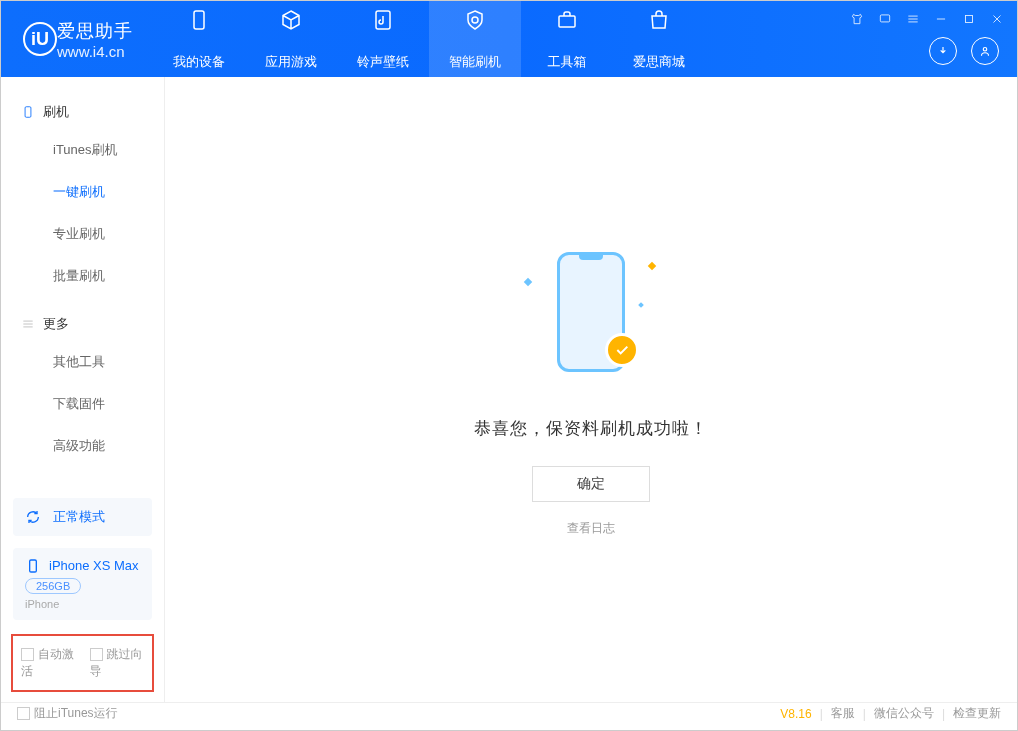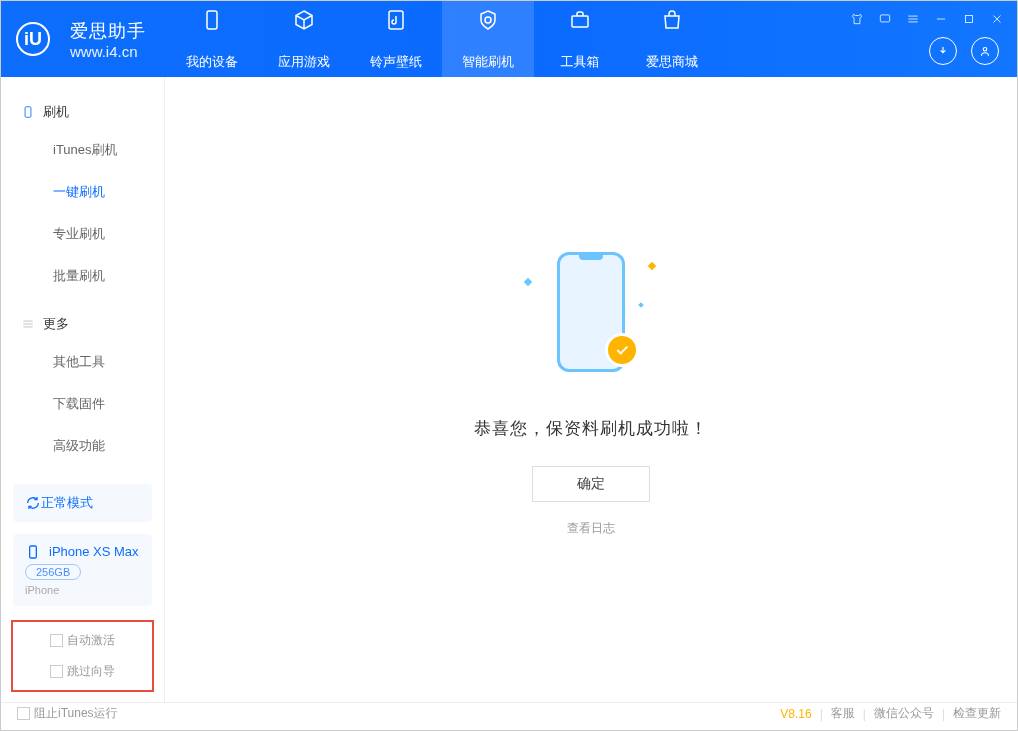--- a/index.html
+++ b/index.html
@@ -1,19 +1,19 @@
 <!DOCTYPE html>
 <html><head>
 <meta charset="utf-8">
 <style>
 * { margin: 0; padding: 0; box-sizing: border-box; font-family: "Microsoft YaHei", Arial, sans-serif; }
 body { background: #fff; width: 1018px; height: 731px; overflow: hidden; border: 1px solid #ccc; }
 
 .titlebar { height: 76px; background: linear-gradient(to right, #0d6efd, #0a6aff, #1276ff); color: #fff; display: flex; align-items: center; position: relative; }
-.logo-block { display: flex; align-items: center; padding: 0 20px 0 15px; gap: 20px; }
+.logo-block { display: flex; align-items: center; padding: 0 20px 0 22px; gap: 0; }
 .logo-circle { width: 34px; height: 34px; border: 2px solid #fff; border-radius: 50%; display: flex; align-items: center; justify-content: center; font-weight: bold; font-size: 18px; }
 .logo-text .ch { font-size: 18px; font-weight: 500; letter-spacing: 1px; }
 .logo-text .url { font-size: 15px; opacity: .9; }
 
 .tabs { display: flex; height: 100%; }
 .tab { width: 92px; display: flex; flex-direction: column; align-items: center; justify-content: center; gap: 20px; cursor: pointer; font-size: 13px; position: relative; }
 .tab.active { background: rgba(255,255,255,0.15); }
 .tab-icon { width: 26px; height: 26px; display: flex; align-items: center; justify-content: center; }
 .tab-icon svg { width: 24px; height: 24px; fill: none; stroke: #fff; stroke-width: 1.5; }
 
@@ -24,27 +24,27 @@
 .user-dl .circ { width: 28px; height: 28px; border: 1.5px solid #fff; border-radius: 50%; display: flex; align-items: center; justify-content: center; cursor: pointer; }
 
 .body { display: flex; height: calc(100% - 76px - 28px); }
 .sidebar { width: 164px; border-right: 1px solid #eee; display: flex; flex-direction: column; }
 .nav { flex: 1; padding-top: 8px; font-size: 13px; color: #555; }
 .nav-group-title { display: flex; align-items: center; gap: 8px; padding: 18px 18px 8px 20px; color: #333; }
 .nav-group-title svg { width: 14px; height: 14px; stroke: #0d6efd; fill: none; stroke-width: 1.5; }
 .nav-item { padding: 12px 18px 12px 52px; color: #666; cursor: pointer; }
 .nav-item.active { color: #0d6efd; }
 
-.mode-card, .device-card { margin: 6px 12px; background: #f5f8fc; border-radius: 4px; padding: 10px 12px; font-size: 13px; color: #0d6efd; display: flex; align-items: center; gap: 0; }
+.mode-card, .device-card { margin: 6px 12px; background: #f5f8fc; border-radius: 4px; padding: 10px 12px; font-size: 13px; color: #0d6efd; display: flex; align-items: center; gap: 12px; }
 .device-card { display: block; }
 .device-name { color: #0d6efd; font-weight: 500; font-size: 13px; }
 .device-storage { display: inline-block; border: 1px solid #9ec8ff; color: #4a90ff; border-radius: 10px; padding: 1px 10px; font-size: 11px; margin-top: 4px; }
 .device-type { color: #aaa; font-size: 11px; margin-top: 4px; }
 
-.redbox { margin: 8px 10px 10px 10px; border: 2px solid #e74c3c; padding: 10px 8px; display: flex; gap: 14px; font-size: 12px; color: #999; align-items: center; flex-direction: column; }
+.redbox { margin: 8px 10px 10px 10px; border: 2px solid #e74c3c; padding: 10px 8px; display: flex; gap: 14px; font-size: 12px; color: #999; align-items: center; }
 .chk { width: 13px; height: 13px; border: 1px solid #ccc; display: inline-block; margin-right: 4px; vertical-align: middle; }
 
 .main { flex: 1; display: flex; flex-direction: column; align-items: center; justify-content: center; }
 .phone-illust { position: relative; width: 120px; height: 150px; margin-bottom: 24px; }
 .phone-shape { width: 68px; height: 120px; border: 3px solid #6cc4ff; border-radius: 12px; position: absolute; left: 50%; top: 50%; transform: translate(-50%,-55%); background: #e8f4ff; }
 .phone-notch { width: 24px; height: 5px; background: #6cc4ff; border-radius: 0 0 4px 4px; position: absolute; top: 0; left: 50%; transform: translateX(-50%); }
 .check-badge { width: 34px; height: 34px; background: #ffb400; border-radius: 50%; position: absolute; right: 12px; bottom: 26px; display: flex; align-items: center; justify-content: center; border: 3px solid #fff; }
 .check-badge svg { width: 16px; height: 16px; stroke: #fff; stroke-width: 3; fill: none; }
 .spark { position: absolute; width: 6px; height: 6px; background: #6cc4ff; transform: rotate(45deg); }
 .spark.a { left: -6px; top: 36px; }

